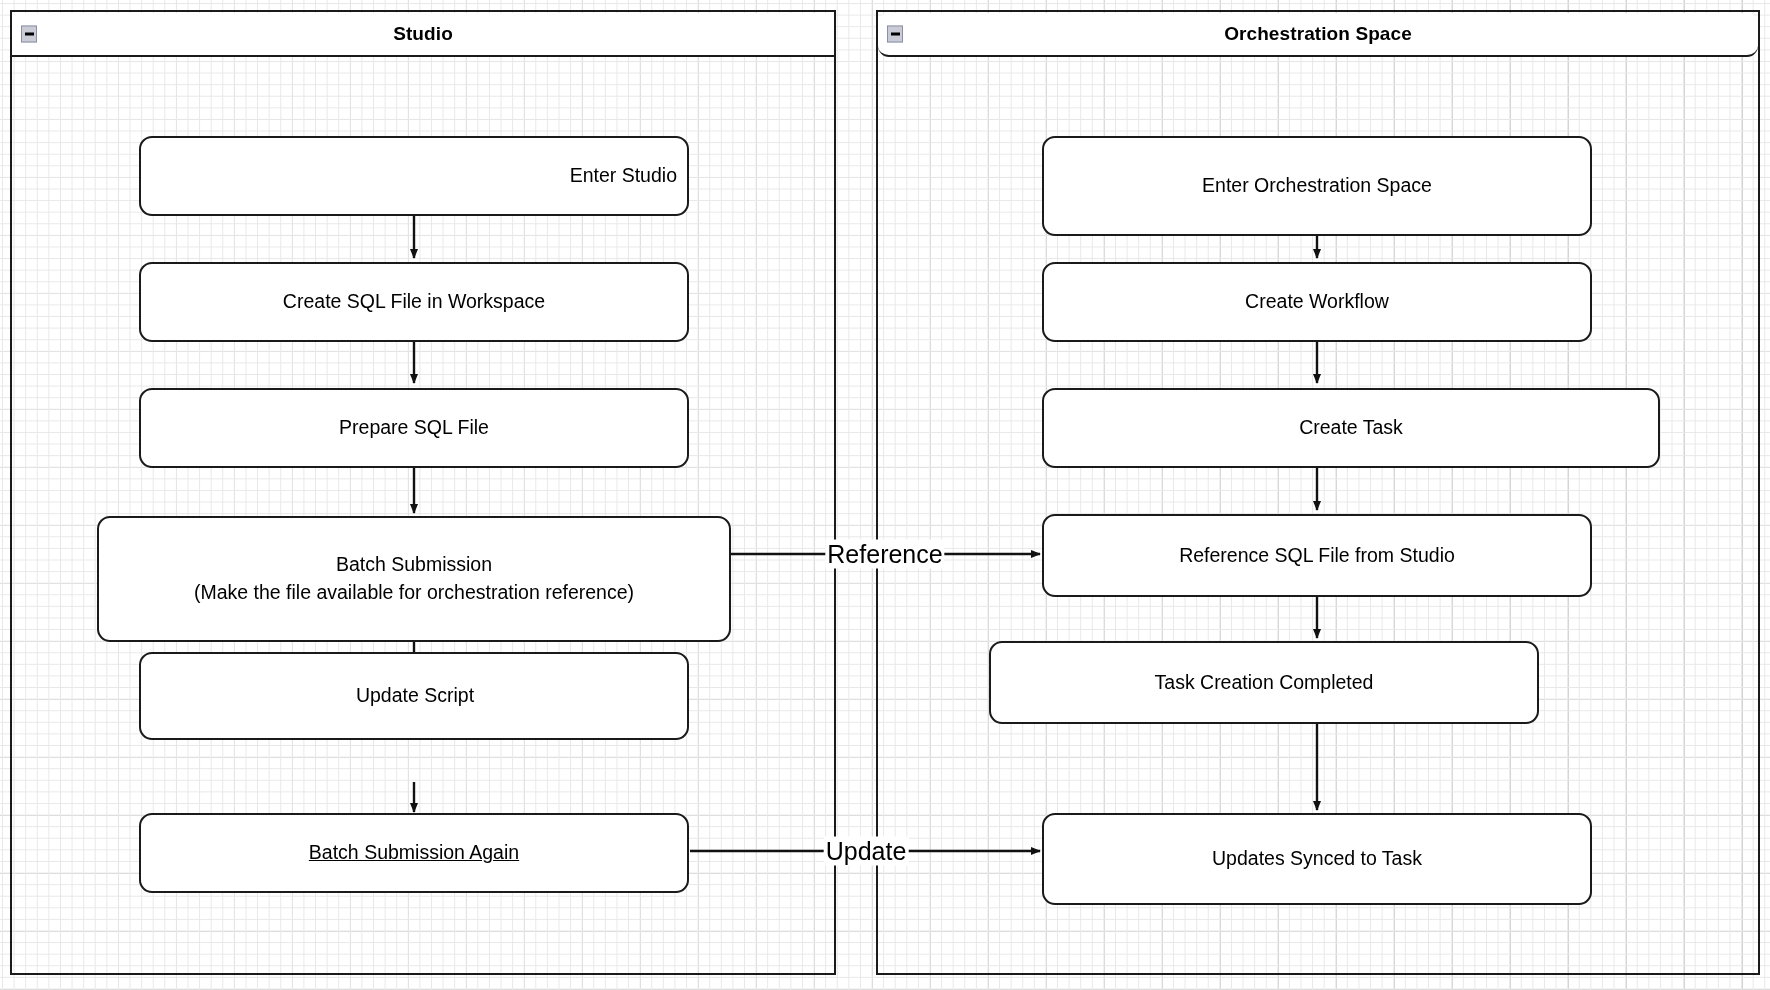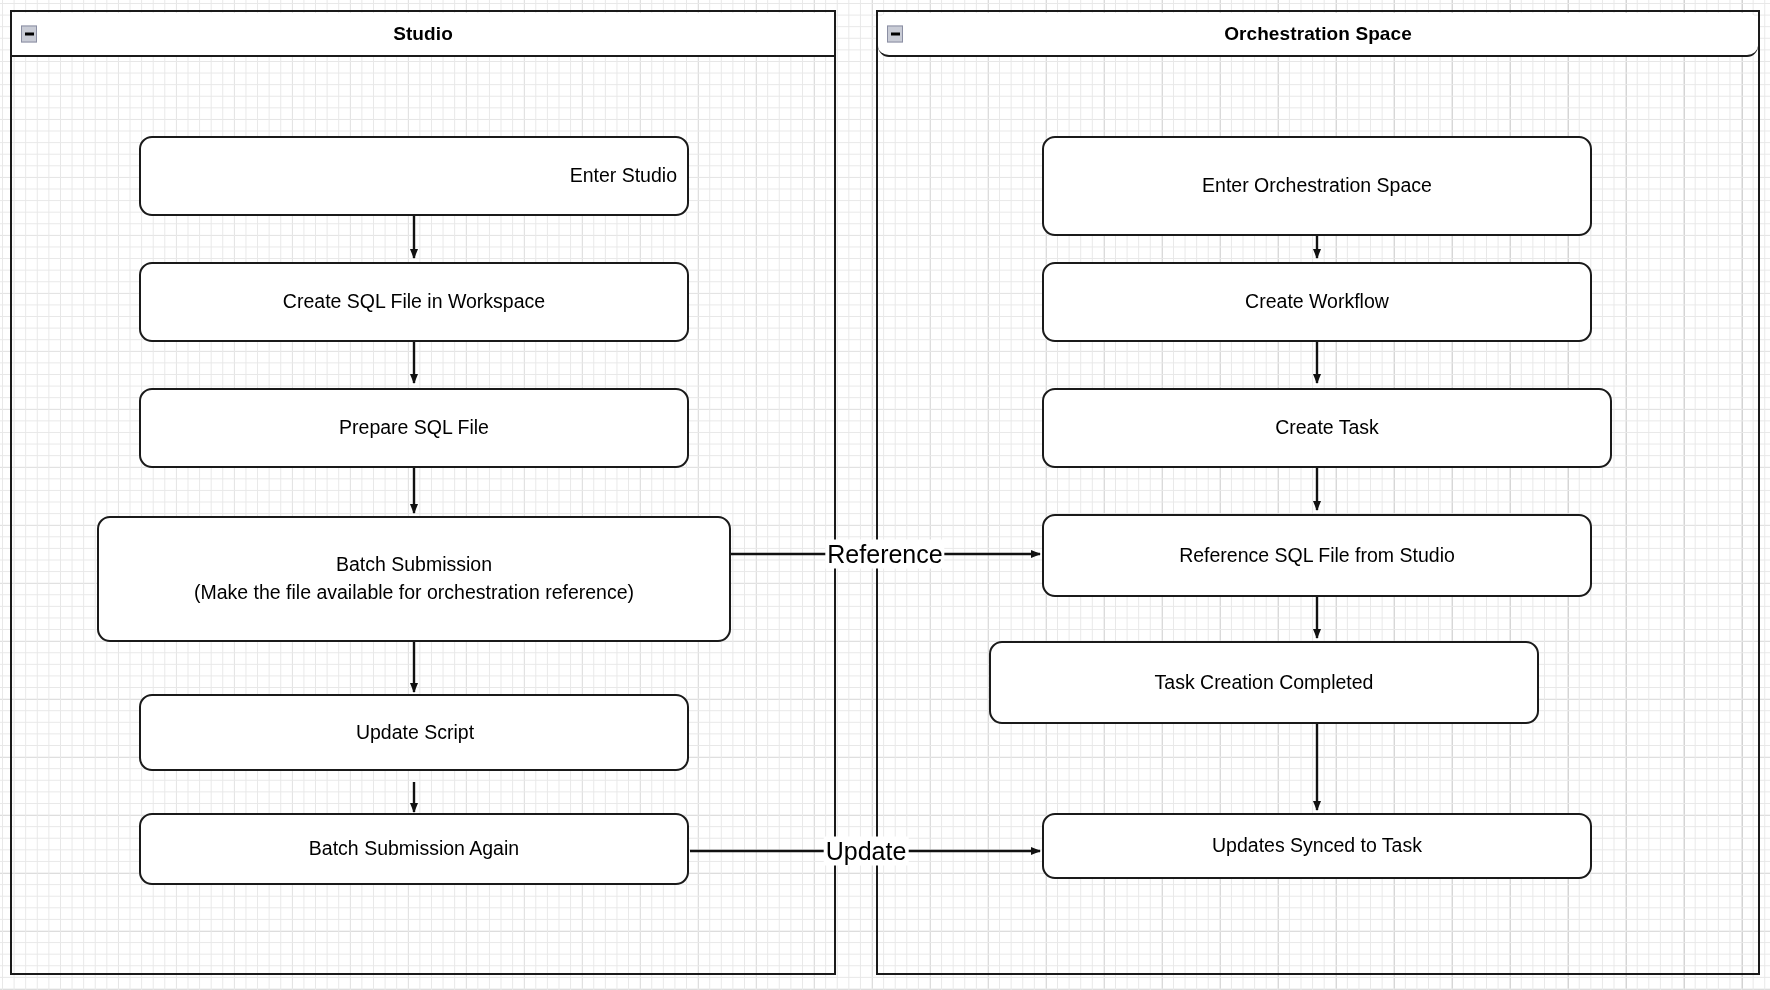--- a/index.html
+++ b/index.html
@@ -178,45 +178,45 @@
 
   <div class="node" style="left:139px; top:388px; width:550px; height:80px;">
     <span class="lines">Prepare SQL File</span>
   </div>
 
   <div class="node" style="left:97px; top:516px; width:634px; height:126px;">
     <span class="lines">Batch Submission
 (Make the file available for orchestration reference)</span>
   </div>
 
-  <div class="node" style="left:139px; top:694px; width:550px; height:77px;padding-left:12px;">
+  <div class="node" style="left:139px; top:652px; width:550px; height:88px;padding-left:12px;">
     <span class="lines">Update Script</span>
   </div>
 
-  <div class="node" style="left:139px; top:813px; width:550px; height:72px;">
+  <div class="node" style="left:139px; top:813px; width:550px; height:80px;text-decoration:underline;">
     <span class="lines">Batch Submission Again</span>
   </div>
 
   <div class="node" style="left:1042px; top:136px; width:550px; height:100px;">
     <span class="lines">Enter Orchestration Space</span>
   </div>
 
   <div class="node" style="left:1042px; top:262px; width:550px; height:80px;">
     <span class="lines">Create Workflow</span>
   </div>
 
-  <div class="node" style="left:1042px; top:388px; width:570px; height:80px;">
+  <div class="node" style="left:1042px; top:388px; width:618px; height:80px;">
     <span class="lines">Create Task</span>
   </div>
 
   <div class="node" style="left:1042px; top:514px; width:550px; height:83px;">
     <span class="lines">Reference SQL File from Studio</span>
   </div>
 
   <div class="node" style="left:989px; top:641px; width:550px; height:83px;">
     <span class="lines">Task Creation Completed</span>
   </div>
 
-  <div class="node" style="left:1042px; top:813px; width:550px; height:66px;">
+  <div class="node" style="left:1042px; top:813px; width:550px; height:92px;">
     <span class="lines">Updates Synced to Task</span>
   </div>
 
 </div>
 
 </body></html>

